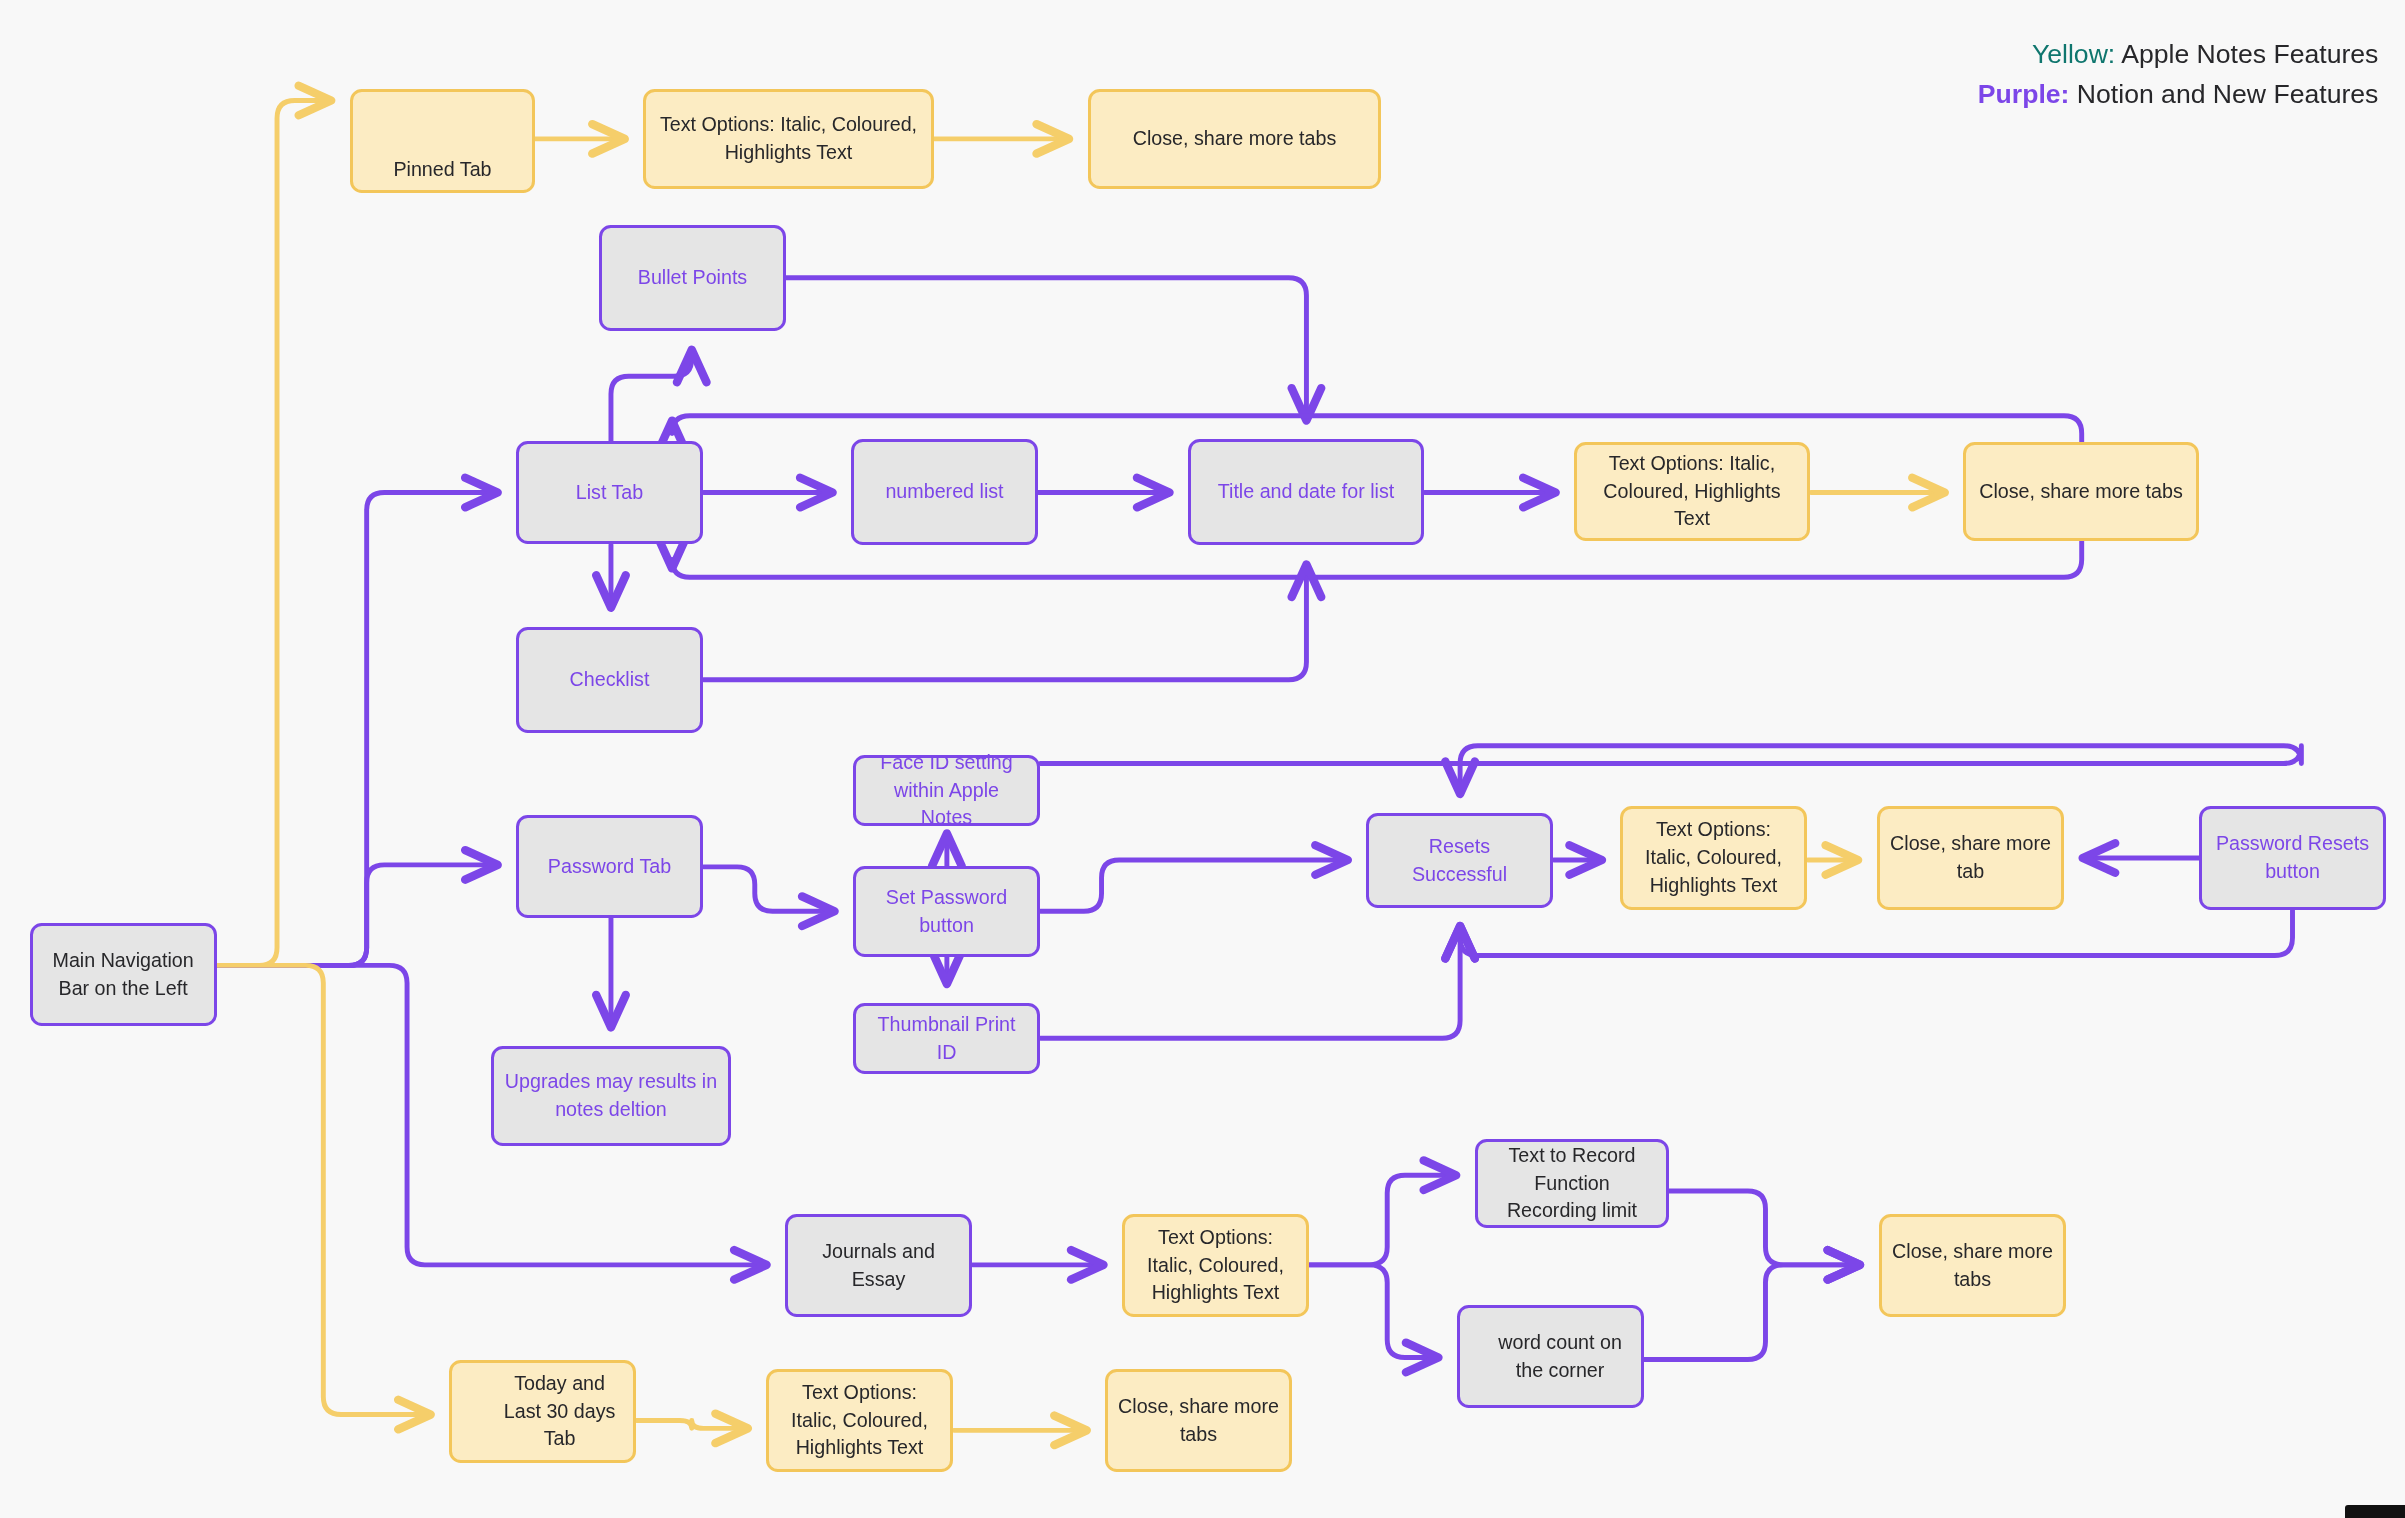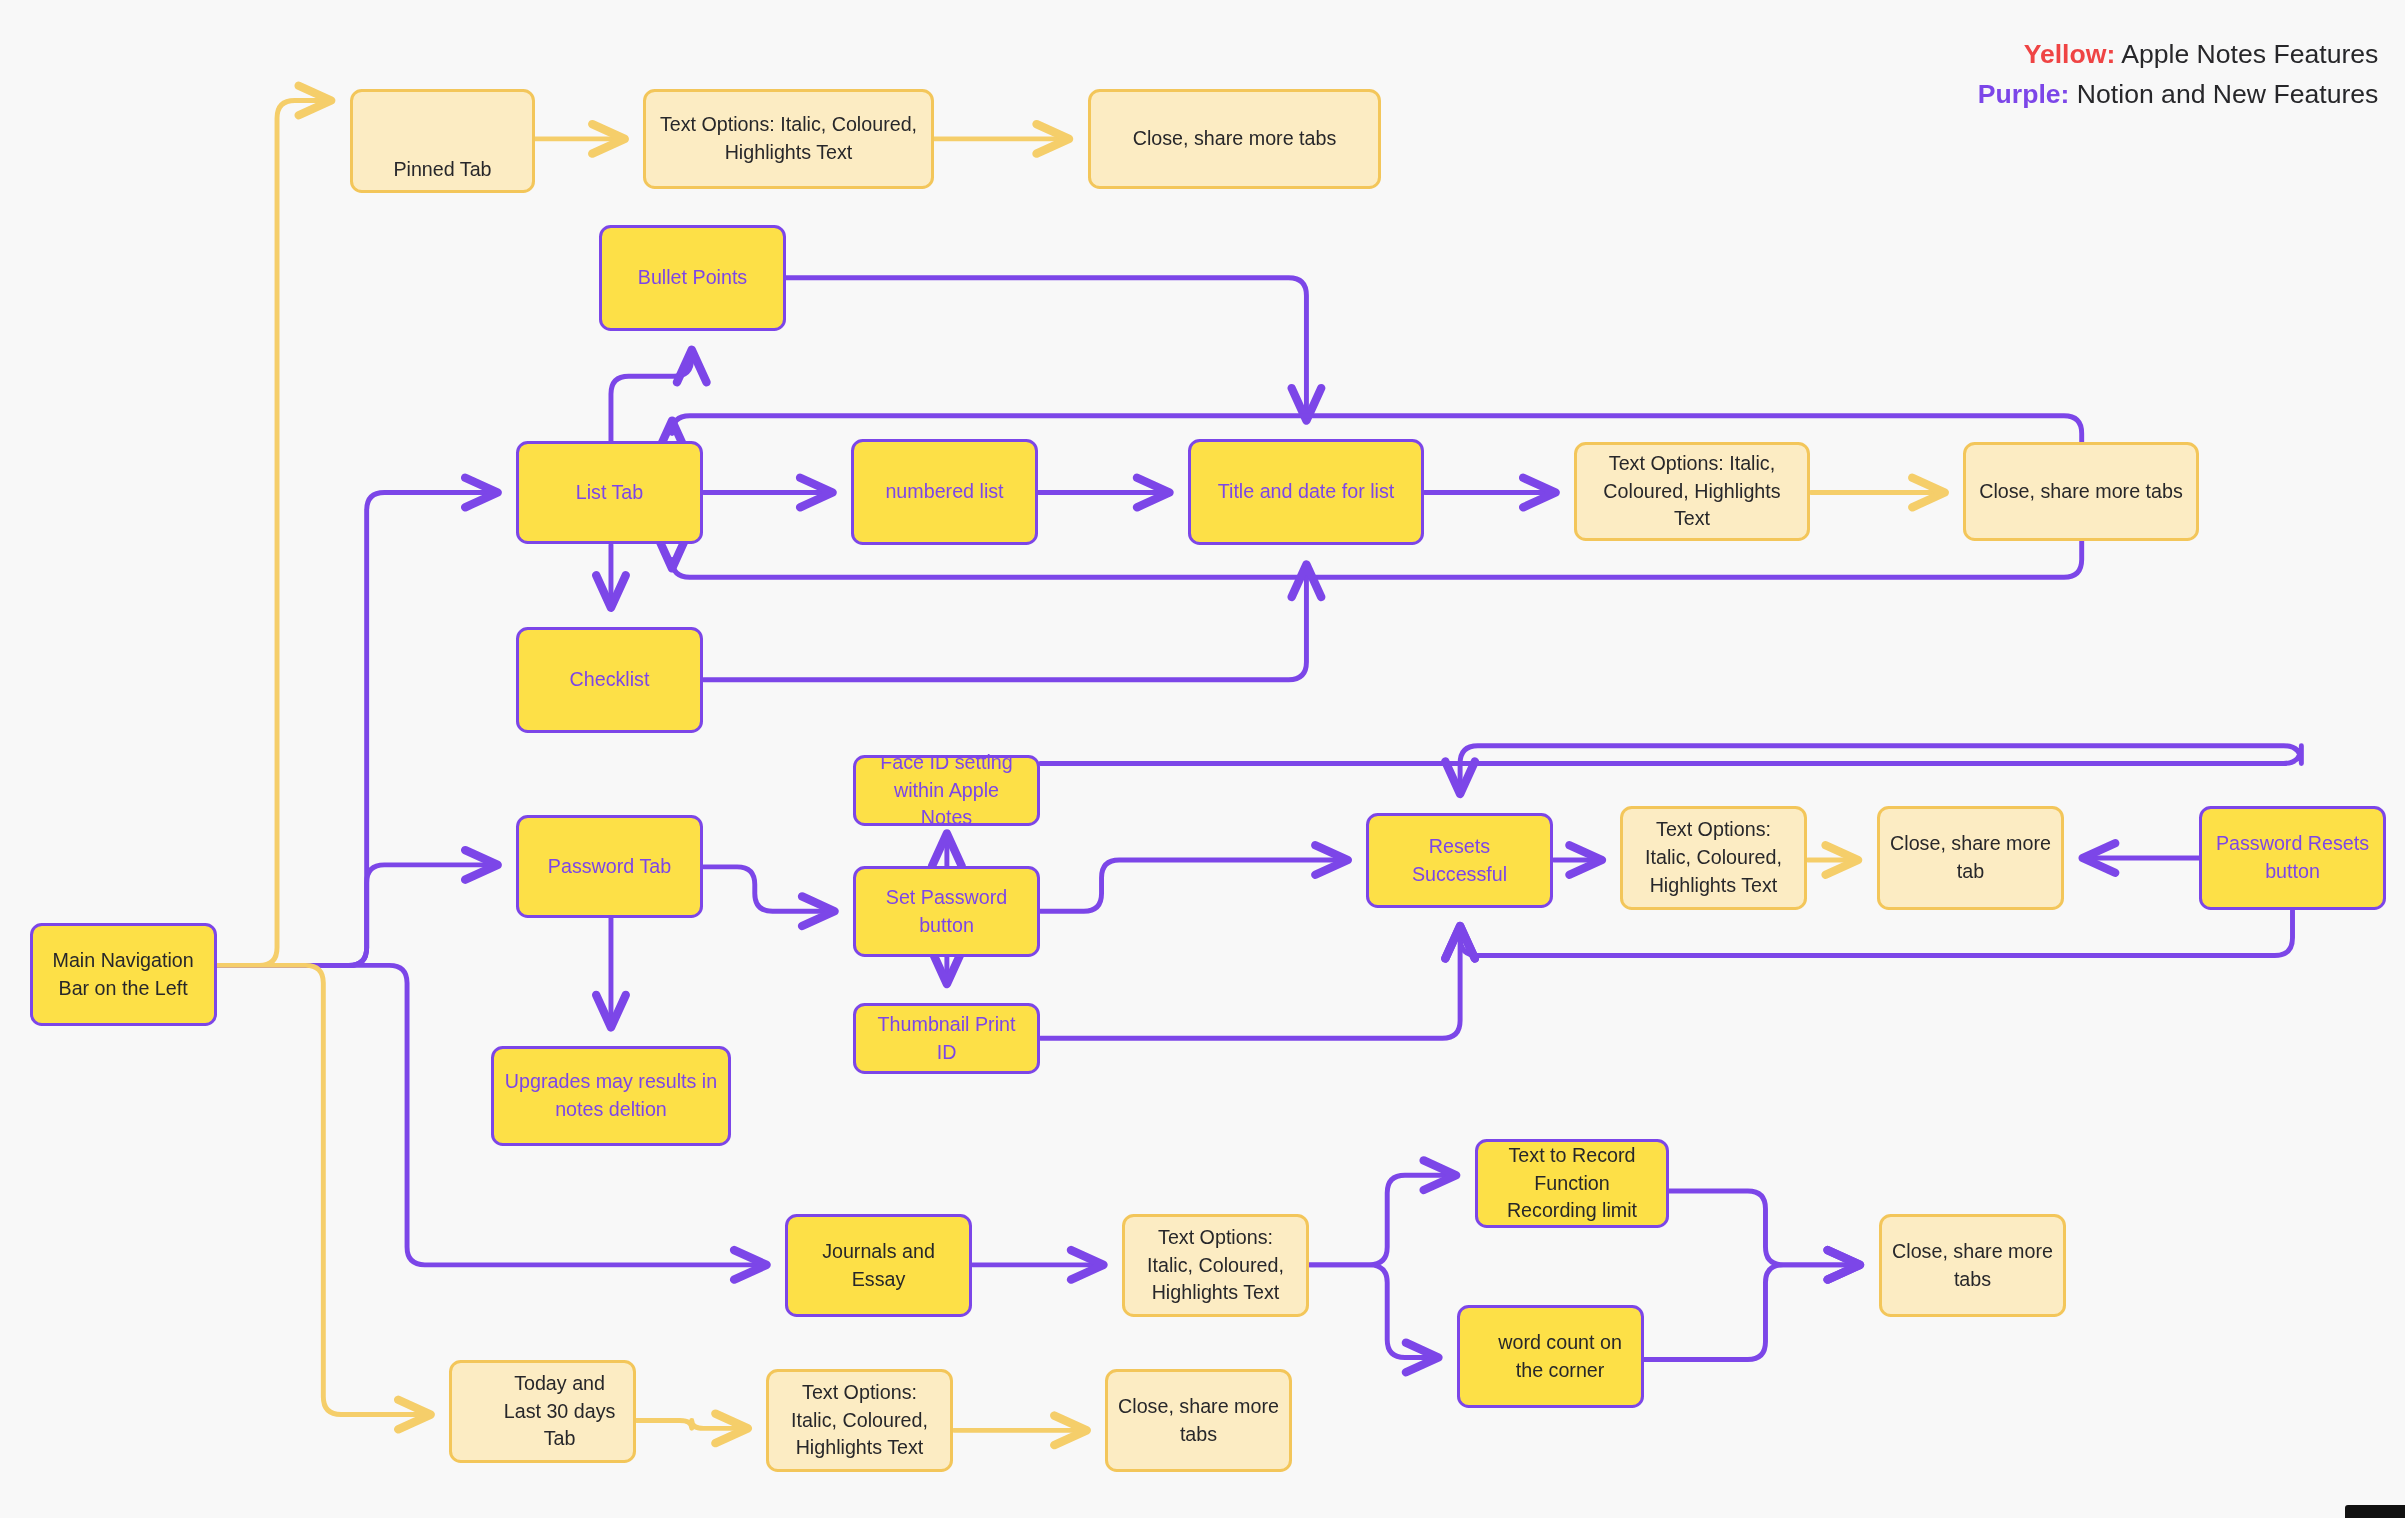--- a/index.html
+++ b/index.html
@@ -13,26 +13,26 @@
   #wires{position:absolute;left:0;top:0;width:2406px;height:1519px;pointer-events:none;}
 
   .node{
     position:absolute;box-sizing:border-box;
     display:flex;align-items:center;justify-content:center;text-align:center;
     border-radius:11.8px;border-width:3.9px;border-style:solid;
     padding:5.9px 9.9px;line-height:1.42;
     font-size:19.7px;
   }
   .node.yellow{background:#FCECC3;border-color:#F3C65A;color:#27272A;}
-  .node.purple{background:#fde047;border-color:#7C46E8;color:#7C46E8;}
+  .node.purple{background:#e5e5e5;border-color:#7C46E8;color:#7C46E8;}
   .node.purple.dark{color:#27272A;}
 
   .legend{position:absolute;right:27.6px;top:35px;text-align:right;
     font-size:26.6px;line-height:1.5;color:#1F1F23;}
-  .legend .k-y{color:#ef4444;font-weight:bold;}
+  .legend .k-y{color:#0f766e;font-weight:normal;}
   .legend .k-p{color:#7C46E8;font-weight:bold;}
   .legend .row{white-space:nowrap;}
   .legend .val{color:#27272A;}
 
   .corner-mark{position:absolute;right:0;bottom:0;width:61px;height:13.8px;
     background:#111;border-top-left-radius:3px;}
 </style>
 </head>
 <body>
 

